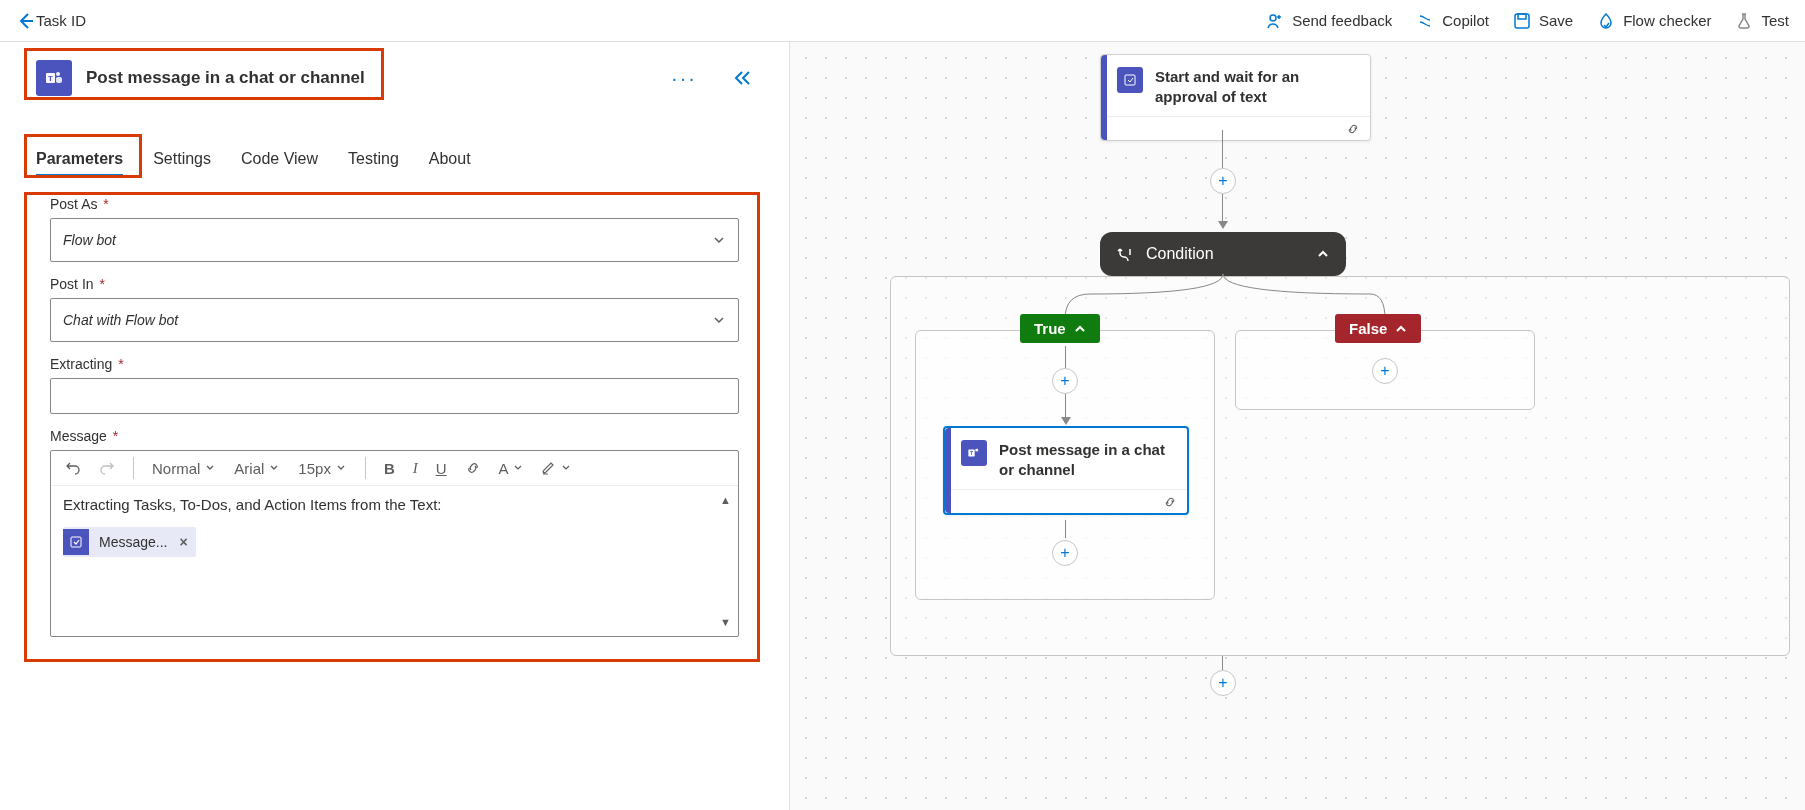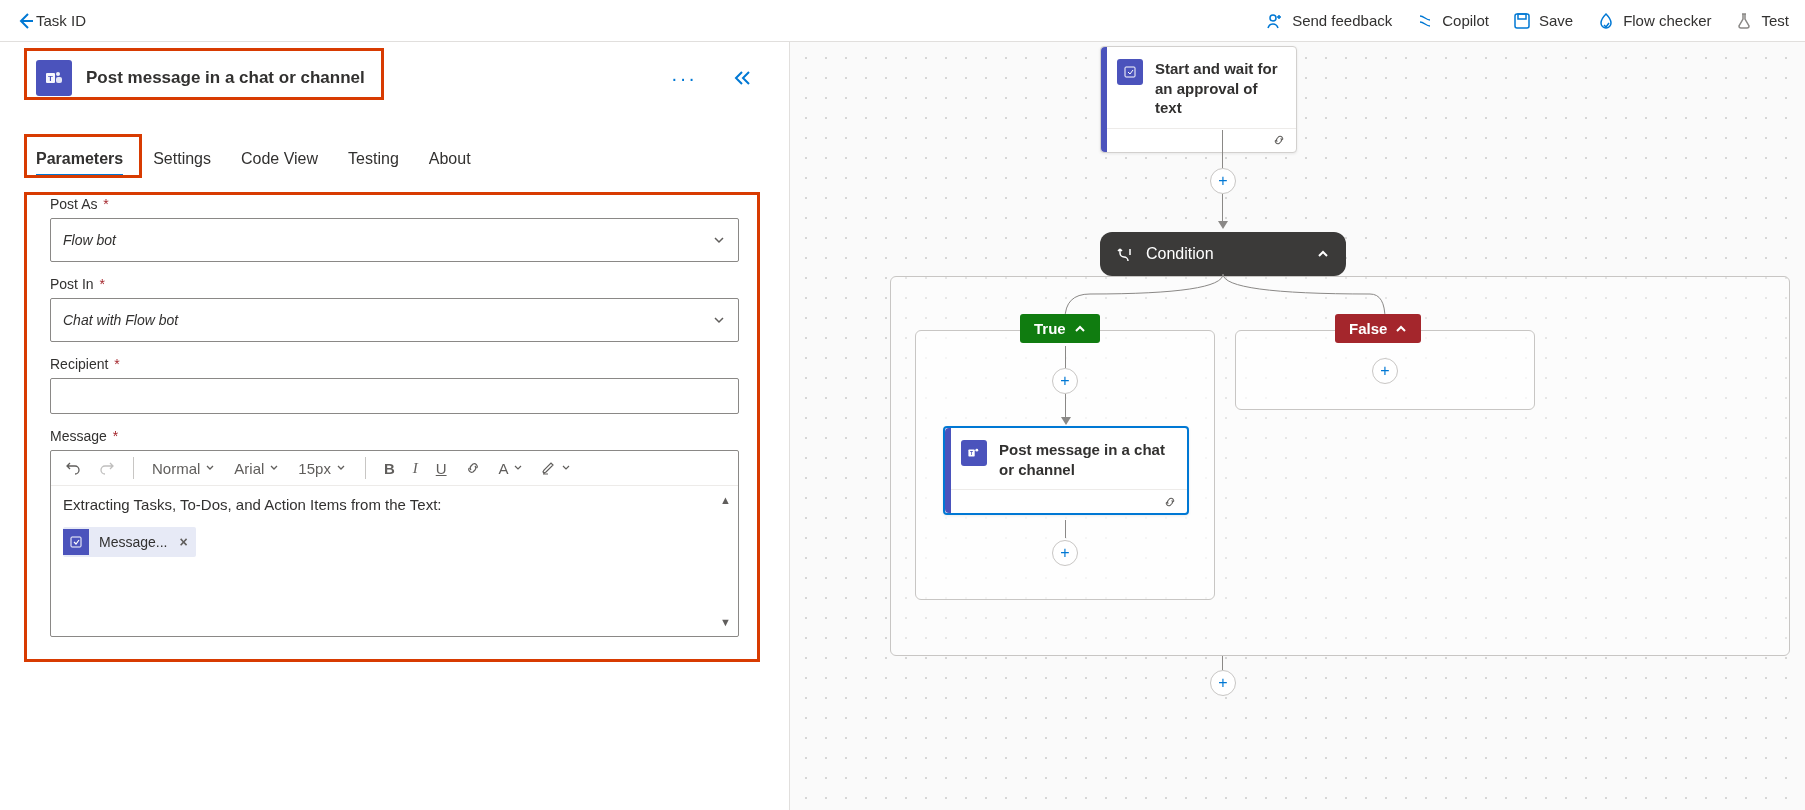--- a/index.html
+++ b/index.html
@@ -199,21 +199,21 @@
         <div class="sel">
           <span>Chat with Flow bot</span>
           <span class="chev">
               <svg width="14" height="14" viewBox="0 0 14 14">
                 <path d="M3 5l4 4 4-4" stroke="#605e5c" stroke-width="1.5" fill="none"></path>
               </svg>
             </span>
         </div>
       </div>
       <div class="fld">
-        <label><span>Recipient</span><span class="req"> *</span></label>
+        <label><span>Extracting</span><span class="req"> *</span></label>
         <input class="txt-input" value="" style="">
       </div>
       <div class="fld">
         <label><span>Message</span><span class="req"> *</span></label>
         <div class="rte">
           <div class="rte-toolbar">
             <span class="rte-btn">
                 <svg width="16" height="16" viewBox="0 0 16 16">
                   <path d="M5 3L2 6l3 3M2 6h8a4 4 0 0 1 0 8" stroke="#605e5c" stroke-width="1.3" fill="none"></path>
                 </svg>
@@ -282,21 +282,21 @@
           </div>
         </div>
       </div>
     </div>
   </div>
 
   <div class="right">
     <div class="dot-bg"></div>
     <div class="canvas">
 
-      <div class="card" style="left:310px; top:4px; width:197px;">
+      <div class="card" style="left:310px; top:12px; width:271px;">
         <div class="stripe"></div>
         <div class="card-body">
           <div class="mini-ic">
               <svg width="14" height="14" viewBox="0 0 14 14">
                 <rect x="2" y="2" width="10" height="10" rx="1" stroke="#fff" fill="none"></rect>
                 <path d="M5 7l2 2 3-4" stroke="#fff" fill="none"></path>
               </svg>
             </div>
           <div class="card-title">Start and wait for an approval of text</div>
         </div>

